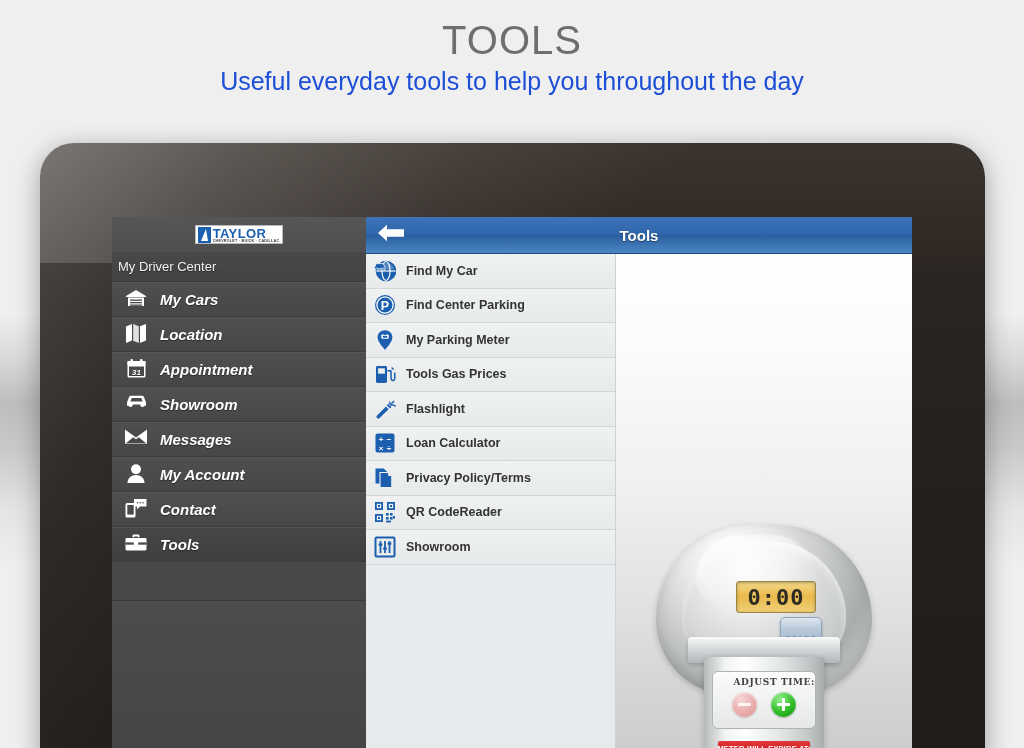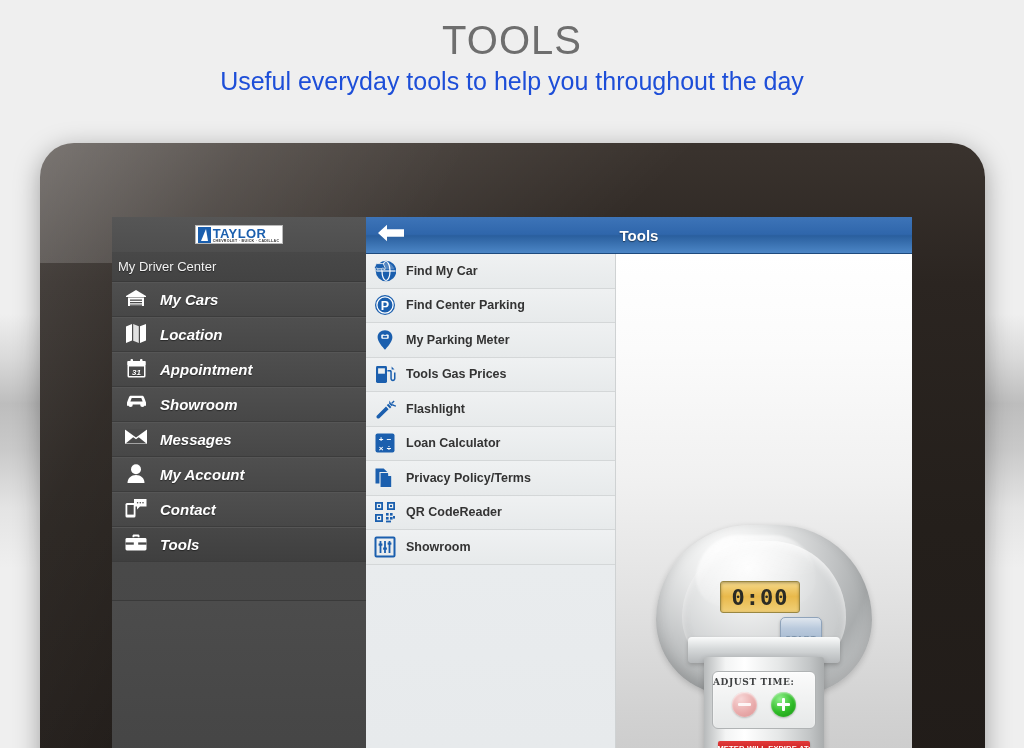--- a/index.html
+++ b/index.html
@@ -163,21 +163,21 @@
     background: radial-gradient(ellipse at 40% 20%, #fdfdfd 0%, #eceded 30%, #d2d4d5 60%, #bcbfc0 100%);
     box-shadow: inset 0 3px 8px rgba(255,255,255,.85), inset 0 -4px 10px rgba(0,0,0,.12);
   }
   .meter-dome-gloss {
     position:absolute; left: 48px; top: 10px; width: 120px; height: 72px;
     border-radius: 60px 60px 40px 40px;
     background: linear-gradient(160deg, rgba(255,255,255,.85), rgba(255,255,255,.08) 70%);
     filter: blur(1px);
   }
   .meter-display {
-    position:absolute; left: 72px; top: 56px; width: 80px; height: 32px;
+    position:absolute; left: 88px; top: 56px; width: 80px; height: 32px;
     border-radius: 3px; border: 1px solid #9a8741;
     background: linear-gradient(to bottom, #f5d98a 0%, #e9b94b 48%, #f0cf77 100%);
     display:flex; align-items:center; justify-content:center;
     box-shadow: inset 0 1px 3px rgba(0,0,0,.3);
   }
   .meter-display span {
     font-family: "DejaVu Sans Mono", monospace;
     font-size: 22px; font-weight: bold; color:#2b2b24; letter-spacing: 1px;
   }
   .start-btn {
@@ -202,21 +202,21 @@
     background: linear-gradient(to right, #b7babb 0%, #f3f4f4 18%, #ffffff 34%, #e6e8e8 62%, #c2c5c6 88%, #a9acad 100%);
     border-radius: 3px; box-shadow: 0 2px 6px rgba(0,0,0,.2);
   }
   .adjust-box {
     position:absolute; left: 8px; top: 14px; width: 104px; height: 58px;
     border: 1px solid #b0b3b4; border-radius: 6px;
     background: linear-gradient(to bottom,#fbfbfb,#e6e8e8);
     box-shadow: inset 0 1px 2px rgba(255,255,255,.9);
   }
   .adjust-label {
-    text-align:left; margin-top: 5px;
+    text-align:right; margin-top: 5px;
     font-family: "DejaVu Serif", serif;
     font-size: 9px; font-weight: bold; color:#3f4142; letter-spacing: .6px;
   }
   .adjust-btns { display:flex; justify-content:center; gap:14px; margin-top:5px; }
   .rbtn { width: 25px; height: 25px; border-radius:50%; position:relative; cursor:pointer; }
   .rbtn.minus {
     background: radial-gradient(circle at 36% 28%, #f7d6d6, #e8a9a9 60%, #d99494 100%);
     box-shadow: inset 0 1px 2px rgba(255,255,255,.8), 0 1px 2px rgba(0,0,0,.2);
   }
   .rbtn.plus {

